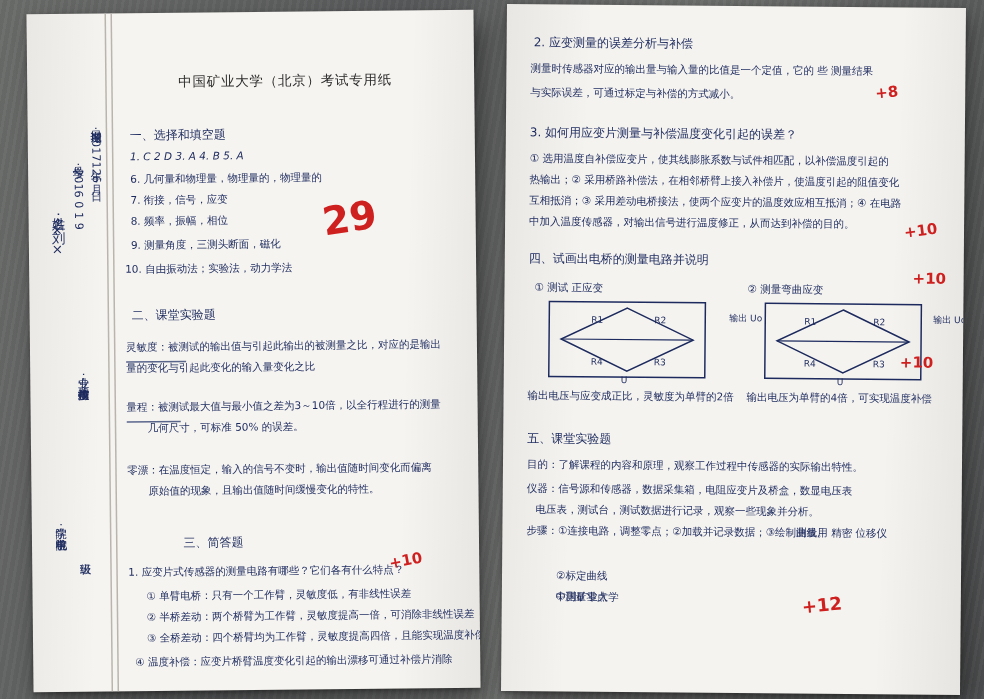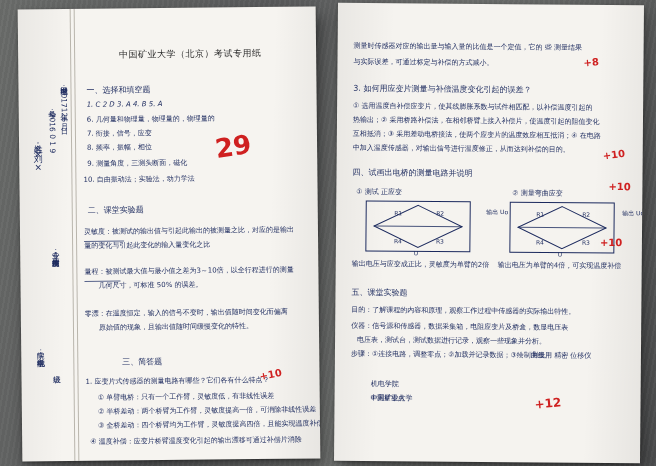--- a/index.html
+++ b/index.html
@@ -193,34 +193,35 @@
     <div class="hw s" style="left:76px;top:398px;">② 半桥差动：两个桥臂为工作臂，灵敏度提高一倍，可消除非线性误差</div>
     <div class="hw s" style="left:76px;top:412px;">③ 全桥差动：四个桥臂均为工作臂，灵敏度提高四倍，且能实现温度补偿</div>
     <div class="hw s" style="left:68px;top:428px;">④ 温度补偿：应变片桥臂温度变化引起的输出漂移可通过补偿片消除</div>
 
     <div class="red sm" style="left:238px;top:362px;transform:rotate(-10deg);">+10</div>
   </div>
 
   <div class="sheet" id="sheet-right">
     <div class="grain"></div>
 
+    <div class="hw m" style="left:18px;top:20px;">2. 应变测量的误差分析与补偿</div>
     <div class="hw s" style="left:16px;top:38px;">测量时传感器对应的输出量与输入量的比值是一个定值，它的 些 测量结果</div>
     <div class="hw s" style="left:16px;top:54px;">与实际误差，可通过标定与补偿的方式减小。</div>
     <div class="red sm" style="left:246px;top:52px;transform:rotate(-6deg);">+8</div>
 
     <div class="hw m" style="left:16px;top:80px;">3. 如何用应变片测量与补偿温度变化引起的误差？</div>
     <div class="hw s" style="left:16px;top:98px;">① 选用温度自补偿应变片，使其线膨胀系数与试件相匹配，以补偿温度引起的</div>
     <div class="hw s" style="left:16px;top:112px;">热输出；② 采用桥路补偿法，在相邻桥臂上接入补偿片，使温度引起的阻值变化</div>
     <div class="hw s" style="left:16px;top:126px;">互相抵消；③ 采用差动电桥接法，使两个应变片的温度效应相互抵消；④ 在电路</div>
     <div class="hw s" style="left:16px;top:140px;">中加入温度传感器，对输出信号进行温度修正，从而达到补偿的目的。</div>
     <div class="red sm" style="left:266px;top:144px;transform:rotate(-8deg);">+10</div>
 
     <div class="hw m" style="left:16px;top:164px;">四、试画出电桥的测量电路并说明</div>
     <div class="hw s" style="left:20px;top:184px;">① 测试 正应变</div>
-    <div class="hw s" style="left:176px;top:184px;">② 测量弯曲应变</div>
+    <div class="hw s" style="left:162px;top:184px;">② 测量弯曲应变</div>
 
     <div class="diagram" style="left:22px;top:192px;">
       <svg width="124" height="62" viewBox="0 0 124 62">
         <rect x="8" y="6" width="104" height="50" fill="none" stroke="#1c2a5e" stroke-width="1"></rect>
         <polygon points="60,10 104,31 60,52 16,31" fill="none" stroke="#1c2a5e" stroke-width="1"></polygon>
         <line x1="16" y1="31" x2="104" y2="31" stroke="#1c2a5e" stroke-width="0.8"></line>
         <text x="36" y="20" font-size="6" fill="#1c2a5e" font-family="DejaVu Sans">R1</text>
         <text x="78" y="20" font-size="6" fill="#1c2a5e" font-family="DejaVu Sans">R2</text>
         <text x="36" y="48" font-size="6" fill="#1c2a5e" font-family="DejaVu Sans">R4</text>
         <text x="78" y="48" font-size="6" fill="#1c2a5e" font-family="DejaVu Sans">R3</text>
@@ -248,19 +249,19 @@
 
     <div class="hw s" style="left:16px;top:256px;">输出电压与应变成正比，灵敏度为单臂的2倍</div>
     <div class="hw s" style="left:162px;top:256px;">输出电压为单臂的4倍，可实现温度补偿</div>
 
     <div class="hw m" style="left:16px;top:284px;">五、课堂实验题</div>
     <div class="hw s" style="left:16px;top:302px;">目的：了解课程的内容和原理，观察工作过程中传感器的实际输出特性。</div>
     <div class="hw s" style="left:16px;top:318px;">仪器：信号源和传感器，数据采集箱，电阻应变片及桥盒，数显电压表</div>
     <div class="hw s" style="left:22px;top:332px;">电压表，测试台，测试数据进行记录，观察一些现象并分析。</div>
     <div class="hw s" style="left:16px;top:346px;">步骤：①连接电路，调整零点；②加载并记录数据；③绘制曲线。</div>
     <div class="hw s" style="left:36px;top:362px;margin-top:28px;">  ①测量零点</div>
-    <div class="hw s" style="left:36px;top:376px;">  机电学院</div>
+    <div class="hw s" style="left:36px;top:376px;">  ②标定曲线</div>
     <div class="hw s" style="left:36px;top:390px;">  中国矿业大学</div>
     <div class="hw s" style="left:196px;top:346px;">测量用 精密 位移仪</div>
 
     <div class="red mid" style="left:200px;top:392px;transform:rotate(-6deg);">+12</div>
   </div>
 </div>
 
 </body></html>

